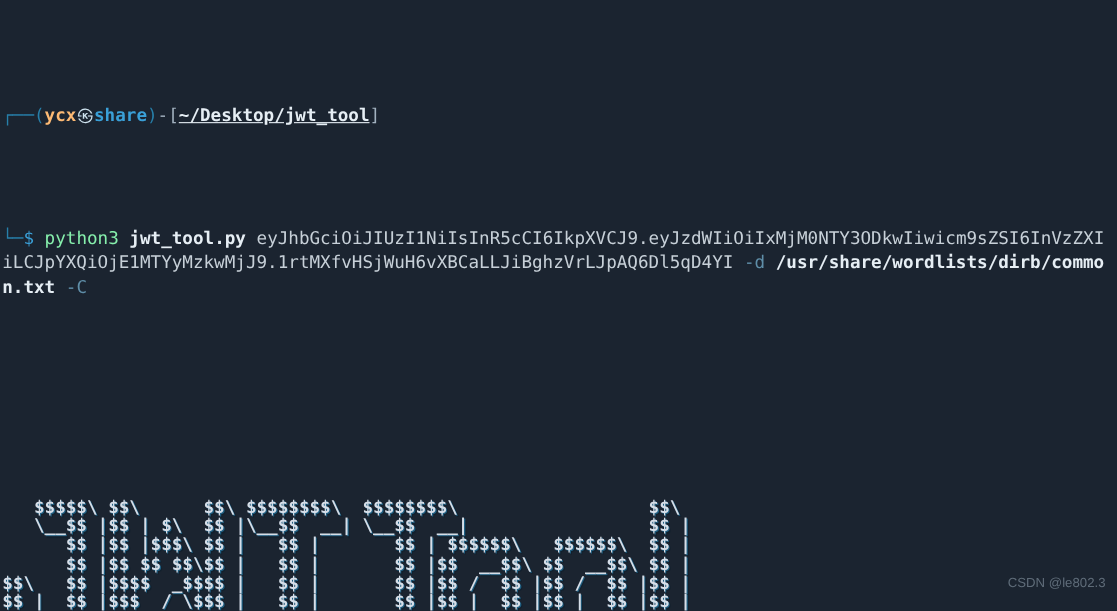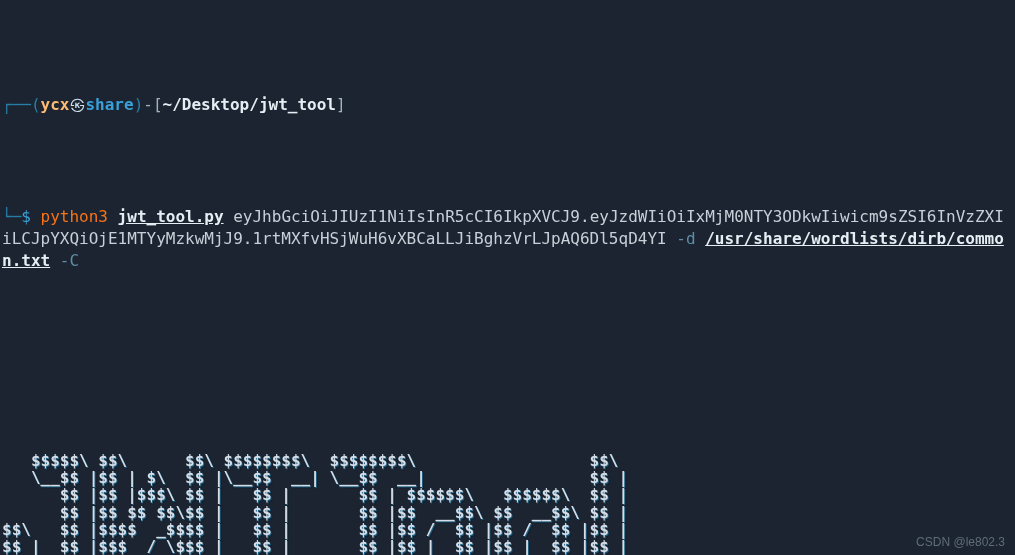--- a/index.html
+++ b/index.html
@@ -18,40 +18,40 @@
     word-break:break-all;
   }
   .line{white-space:pre-wrap;}
   .corner{color:#277fa9;}
   .paren {color:#277fa9;}
   .user  {color:#fdba74;font-weight:bold;}
   .skull {color:#cfe3ef;}
   .host  {color:#3aa0d8;font-weight:bold;}
   .dash  {color:#a2b1bf;}
   .brack {color:#a2b1bf;}
-  .path  {color:#e6eef4;font-weight:bold;}
+  .path  {color:#e6eef4;font-weight:bold;text-decoration:underline;}
   .prompt{color:#3aa0d8;}
-  .cmd   {color:#f97316;text-align:center;}
-  .bwhite{color:#e6eef4;font-weight:bold;text-decoration:underline;}
+  .cmd   {color:#86efac;text-align:center;}
+  .bwhite{color:#e6eef4;font-weight:bold;}
   .jwt   {color:#c7d0d8;}
   .flaghl{color:#5f8ea8;}
   pre.ascii{
     margin:0;
     font-family:inherit;
     font-size:16px;
     line-height:1.08;
     white-space:pre;
     font-weight:bold;
   }
   .a0{color:#12202d;}
   .a1{color:#1f5f82;}
   .a2{color:#d6dee8;}
   .watermark{
     position:absolute;
-    right:10px;bottom:4px;
+    right:10px;bottom:16px;
     color:#5f6c79;
     font-size:12px;
     font-family:sans-serif;
     margin-top:10px;
   }
 </style>
 </head>
 <body>
 
 <div class="terminal">

